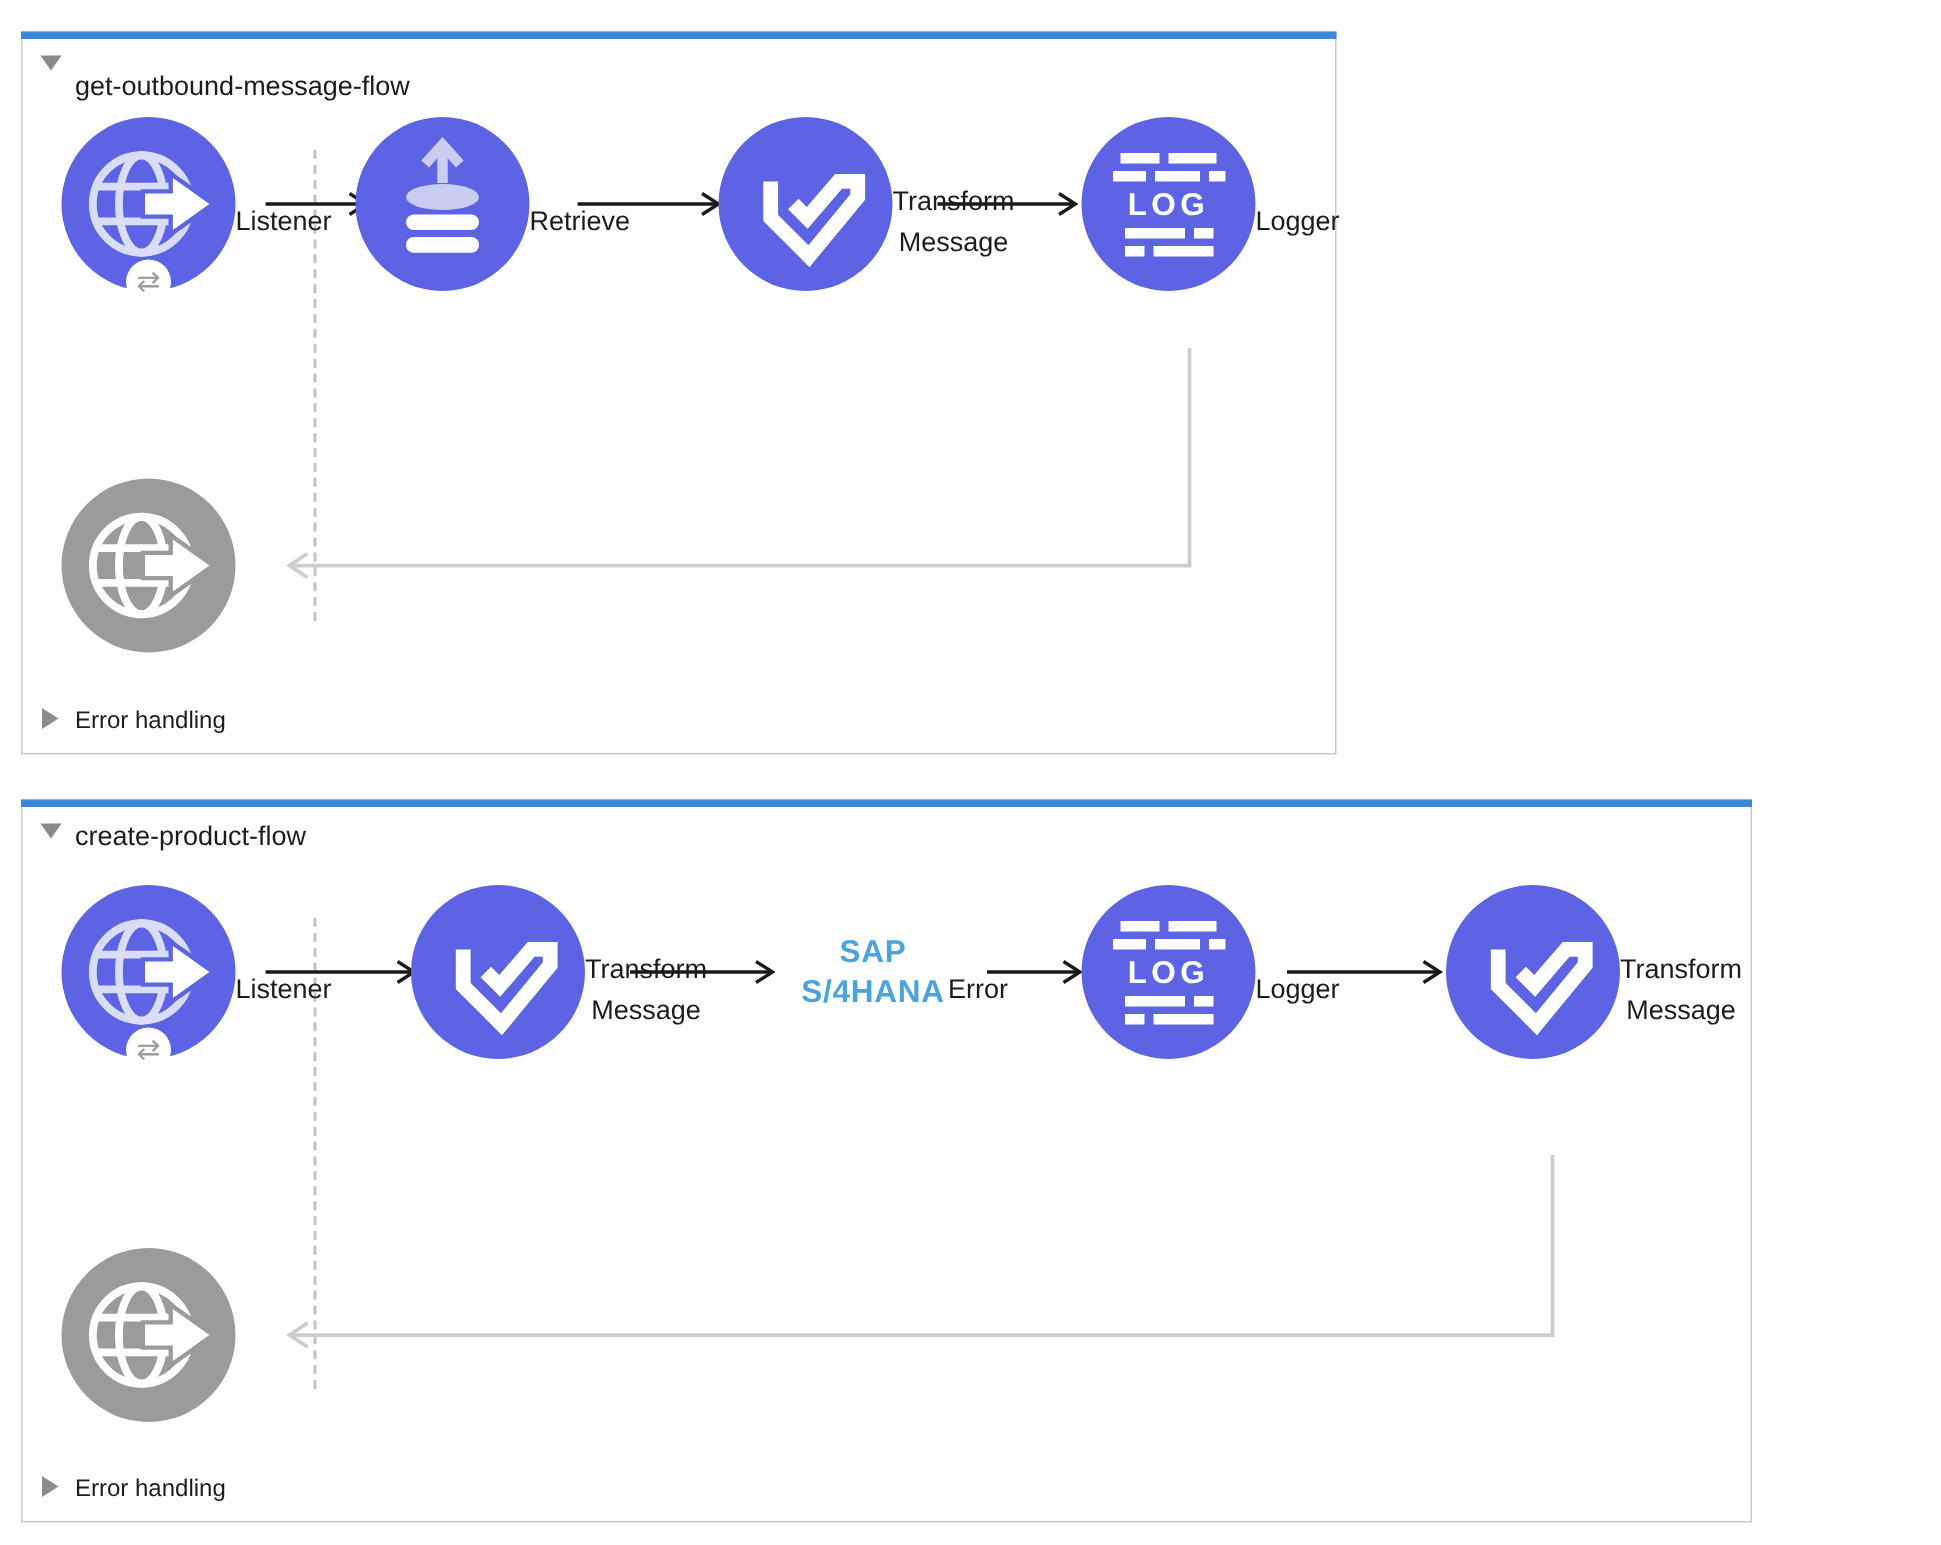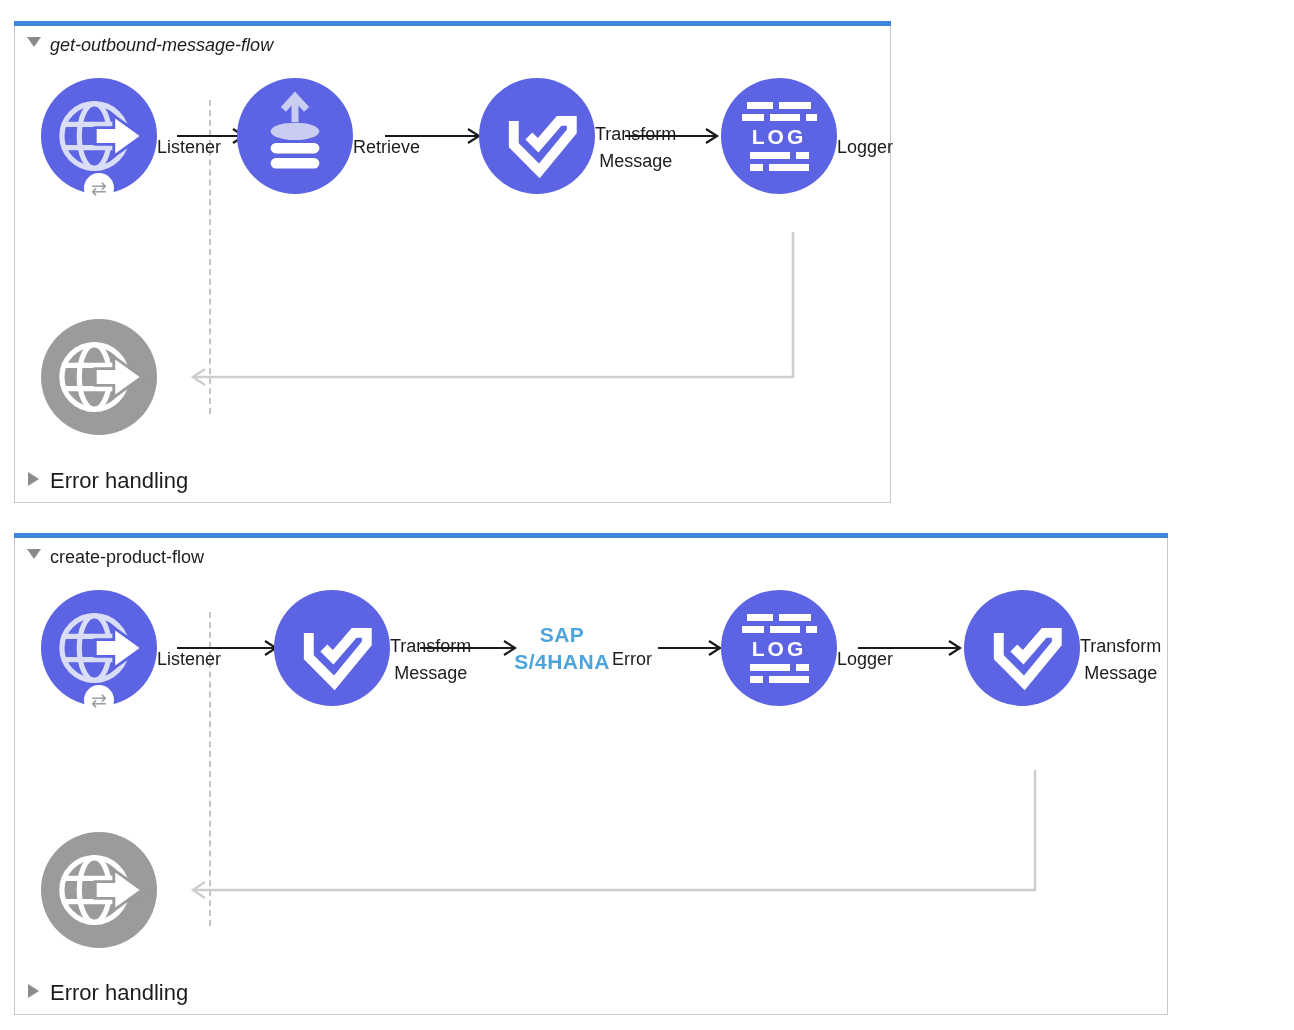--- a/index.html
+++ b/index.html
@@ -18,21 +18,21 @@
   *{margin:0;padding:0;box-sizing:border-box;}
   html,body{background:#fff;}
   body{font-family:"Liberation Sans","DejaVu Sans",sans-serif;color:var(--text-dark);}
   #canvas{position:relative;width:1294px;height:1030px;background:#fff;overflow:hidden;}
 
   .flow-box{position:absolute;border:1px solid var(--container-border);background:#fff;}
   .flow-topbar{position:absolute;height:5px;background:var(--selected-bar-blue);}
   .flow-title{position:absolute;font-size:18px;line-height:24px;color:var(--text-dark);white-space:nowrap;}
   .tri-down{position:absolute;width:0;height:0;border-left:7px solid transparent;border-right:7px solid transparent;border-top:10px solid #8A8A8A;}
   .tri-right{position:absolute;width:0;height:0;border-top:7px solid transparent;border-bottom:7px solid transparent;border-left:11px solid #8C8C8C;}
-  .section-label{position:absolute;font-size:22px;line-height:24px;color:var(--text-dark);white-space:nowrap;}
+  .section-label{position:absolute;font-size:16px;line-height:24px;color:var(--text-dark);white-space:nowrap;}
 
   .dashline{position:absolute;width:0;border-left:2px dashed #C4C4C4;}
 
   .node{position:absolute;width:140px;display:flex;flex-direction:row;align-items:center;}
   .icon-area{position:relative;width:116px;height:116px;display:flex;align-items:center;justify-content:center;}
   .circle{width:116px;height:116px;border-radius:50%;display:flex;align-items:center;justify-content:center;position:relative;}
   .circle.purple{background:var(--accent-purple);}
   .circle.gray{background:var(--node-gray);}
   .node-label{margin-top:23px;font-size:18px;line-height:27px;text-align:center;color:var(--text-dark);}
 
@@ -61,21 +61,21 @@
   .sap-logo div{color:var(--sap-blue);font-weight:bold;font-size:21px;line-height:27px;letter-spacing:0.5px;text-align:center;white-space:nowrap;}
 </style>
 </head>
 <body>
 
 <div id="canvas">
 
   <div class="flow-box" style="left:14px;top:21px;width:877px;height:482px;"></div>
   <div class="flow-topbar" style="left:14px;top:21px;width:877px;"></div>
   <div class="tri-down" style="left:27px;top:37px;"></div>
-  <div class="flow-title" style="left:50px;top:33px;font-style:italic;">get-outbound-message-flow</div>
+  <div class="flow-title" style="left:50px;top:45px;">get-outbound-message-flow</div>
 
   <div class="dashline" style="left:209px;top:100px;height:314px;"></div>
 
   <svg class="harrow" style="left:177px;top:126px;" width="70" height="20">
     <line x1="0" y1="10" x2="67" y2="10"></line>
       <polyline points="56,3 67,10 56,17"></polyline>
   </svg>
   <svg class="harrow" style="left:385px;top:126px;" width="97" height="20">
     <line x1="0" y1="10" x2="94" y2="10"></line>
       <polyline points="83,3 94,10 83,17"></polyline>
@@ -230,21 +230,21 @@
     <div class="icon-area">
       <div class="circle purple">
         <svg width="116" height="116" viewBox="0 0 100 100">
           <path d="M30 37 L30 58 L52 80 L80 46 L80 37 L69 37 L51 58 L43 50" fill="none" stroke="#fff" stroke-width="8.5"></path>
         </svg>
       </div>
     </div>
     <div class="node-label">Transform Message</div>
   </div>
 
-  <div class="node" style="left:512px;top:590px;">
+  <div class="node" style="left:532px;top:590px;">
     <div class="icon-area">
       <div class="sap-logo">
         <div>SAP</div>
         <div>S/4HANA</div>
       </div>
     </div>
     <div class="node-label">Error</div>
   </div>
 
   <div class="node" style="left:721px;top:590px;">

